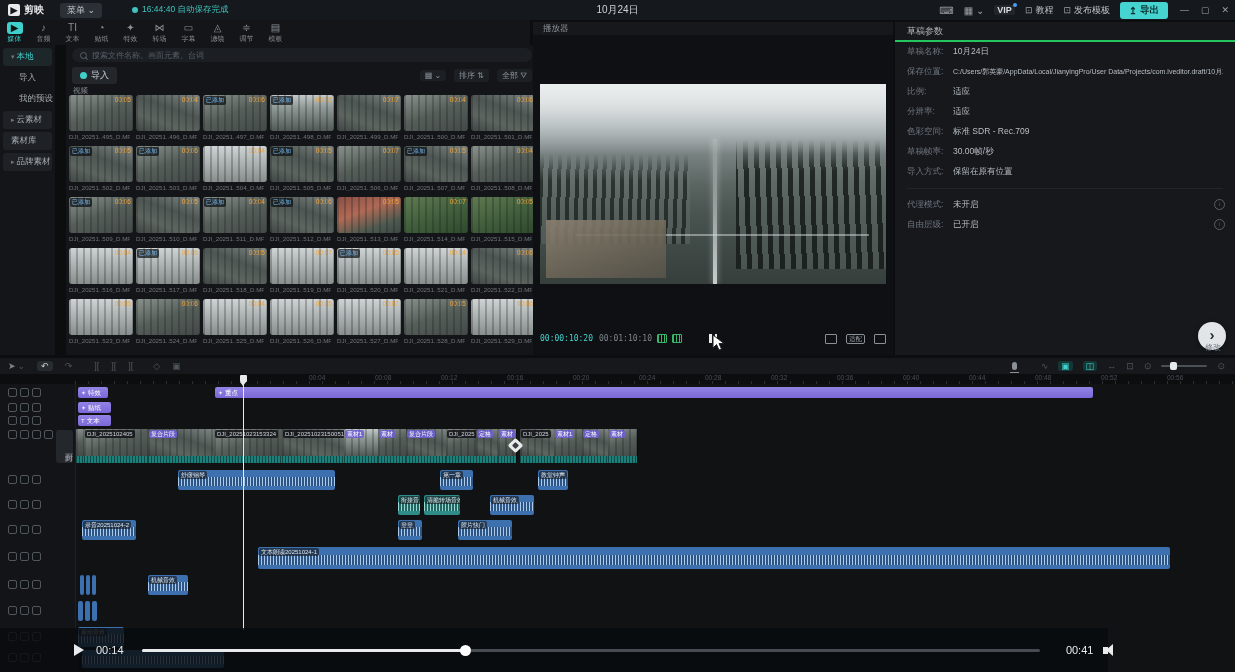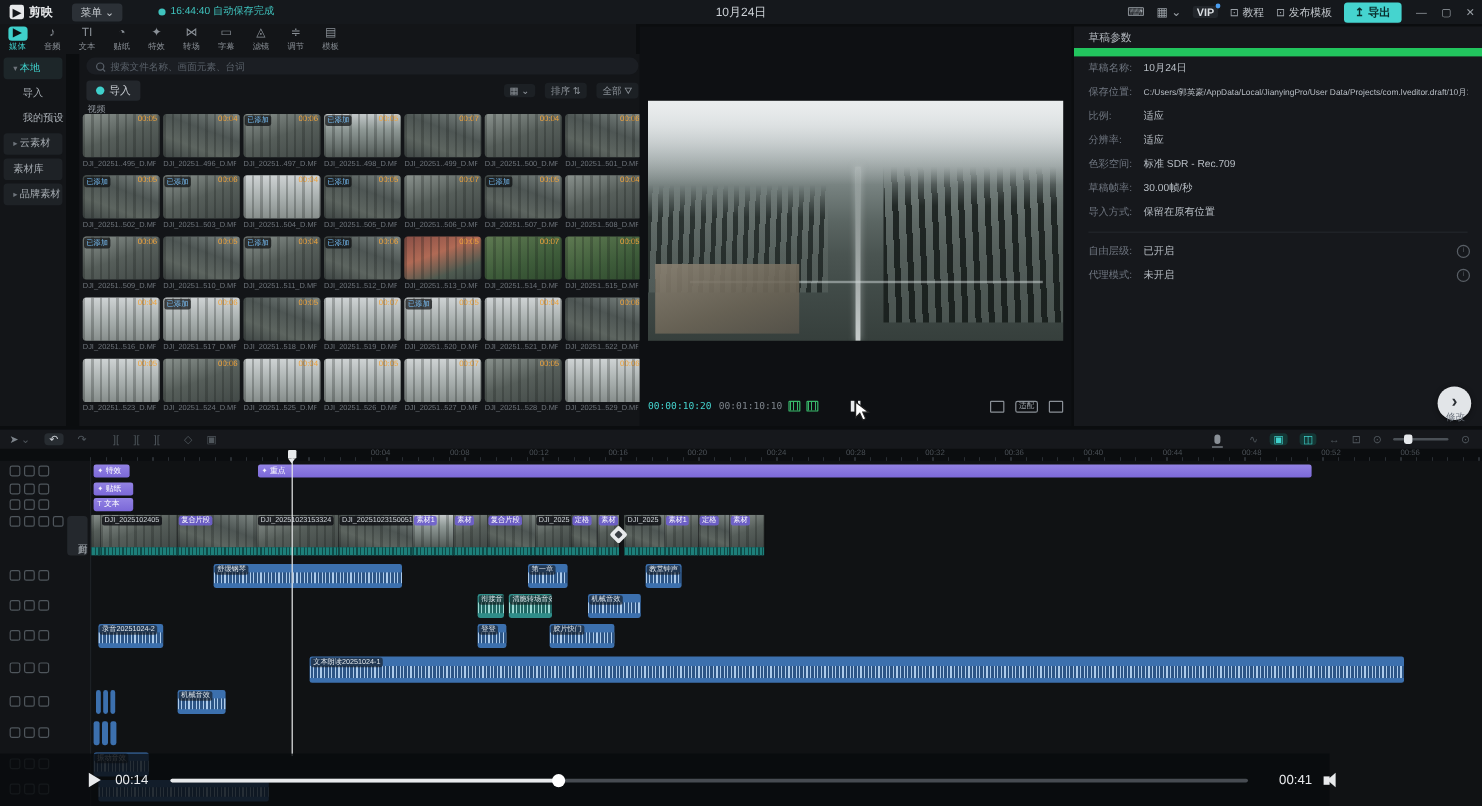--- a/index.html
+++ b/index.html
@@ -86,21 +86,21 @@
   .qic{width:8px;height:7px;border:1px solid #38b76a;border-radius:1px;margin-left:5px;
        background:repeating-linear-gradient(90deg,#38b76a 0 1px,transparent 1px 3px);}
   .pause{position:absolute;left:50%;transform:translateX(-50%);display:flex;gap:3px;}
   .pause i{display:block;width:2.5px;height:9px;background:#e8eaec;}
   .pright{margin-left:auto;display:flex;align-items:center;gap:9px;}
   .pic{width:10px;height:8px;border:1px solid #8a9097;border-radius:1px;}
   .fit-chip{border:1px solid #8a9097;border-radius:2px;font-size:6.5px;color:#9aa0a6;padding:0 2px;line-height:8px;}
   .cursor{position:absolute;z-index:60;}
   
   .params{position:absolute;left:895px;top:22px;width:340px;height:333px;background:#16181c;z-index:20;}
-  .p-head{height:18px;line-height:18px;font-size:9px;color:#b5bac0;padding-left:12px;border-bottom:7px solid #22c55e;}
+  .p-head{height:18px;line-height:18px;font-size:9px;color:#b5bac0;padding-left:12px;border-bottom:2px solid #22c55e;}
   .p-row{display:flex;padding:4px 12px 4px 12px;align-items:baseline;}
   .p-label{width:46px;flex:none;font-size:8.5px;color:#6f7680;}
   .p-val{font-size:8.5px;color:#b9bfc6;white-space:nowrap;overflow:hidden;}
   .p-val.small{font-size:7px;}
   .p-div{height:1px;background:#22262b;margin:6px 12px;}
   .p-toggle{position:relative;}
   .p-info{position:absolute;right:10px;top:4px;width:9px;height:9px;border:1px solid #595f66;border-radius:50%;font-size:6px;color:#595f66;text-align:center;line-height:9px;}
   .next-circle{position:absolute;right:9px;bottom:5px;width:28px;height:28px;border-radius:50%;background:#e2e5e8;color:#2a2e33;font-size:15px;font-weight:bold;text-align:center;line-height:26px;box-shadow:0 1px 4px rgba(0,0,0,.5);}
   .modify{position:absolute;right:14px;bottom:2px;font-size:8px;color:#6f7680;}
   
@@ -485,20 +485,21 @@
       <div class="mcell">
         <div class="mthumb v4">
           <div class="mdur">00:06</div>
         </div>
         <div class="mname">DJI_20251..529_D.MP4</div>
       </div>
     </div>
 </div>
 
 <div class="player">
+  <div class="player-head">播放器</div>
   <div class="video">
     <div class="bldg-r"></div>
     <div class="bldg-l"></div>
     <div class="road-v"></div>
     <div class="road-h"></div>
     <div class="constr"></div>
     <div class="fog"></div>
   </div>
   <div class="pbar">
     <span class="tc-cur mono">00:00:10:20</span>
@@ -548,27 +549,27 @@
         <div class="p-val">30.00帧/秒</div>
       </div>
       <div class="p-row">
         <div class="p-label">导入方式:</div>
         <div class="p-val">保留在原有位置</div>
       </div>
     </div>
   <div class="p-div"></div>
   <div id="param-toggles">
       <div class="p-row p-toggle">
+        <div class="p-label">代理模式:</div>
+        <div class="p-val">未开启</div>
+        <div class="p-info">i</div>
+      </div>
+      <div class="p-row p-toggle">
         <div class="p-label">自由层级:</div>
         <div class="p-val">已开启</div>
-        <div class="p-info">i</div>
-      </div>
-      <div class="p-row p-toggle">
-        <div class="p-label">代理模式:</div>
-        <div class="p-val">未开启</div>
         <div class="p-info">i</div>
       </div>
     </div>
   <div class="next-circle">›</div>
   <div class="modify">修改</div>
 </div>
 
 <div class="tl-bar">
   <span class="tl-ic first">➤</span>
   <span class="tl-ic dim" style="margin-left:2px">⌄</span>

